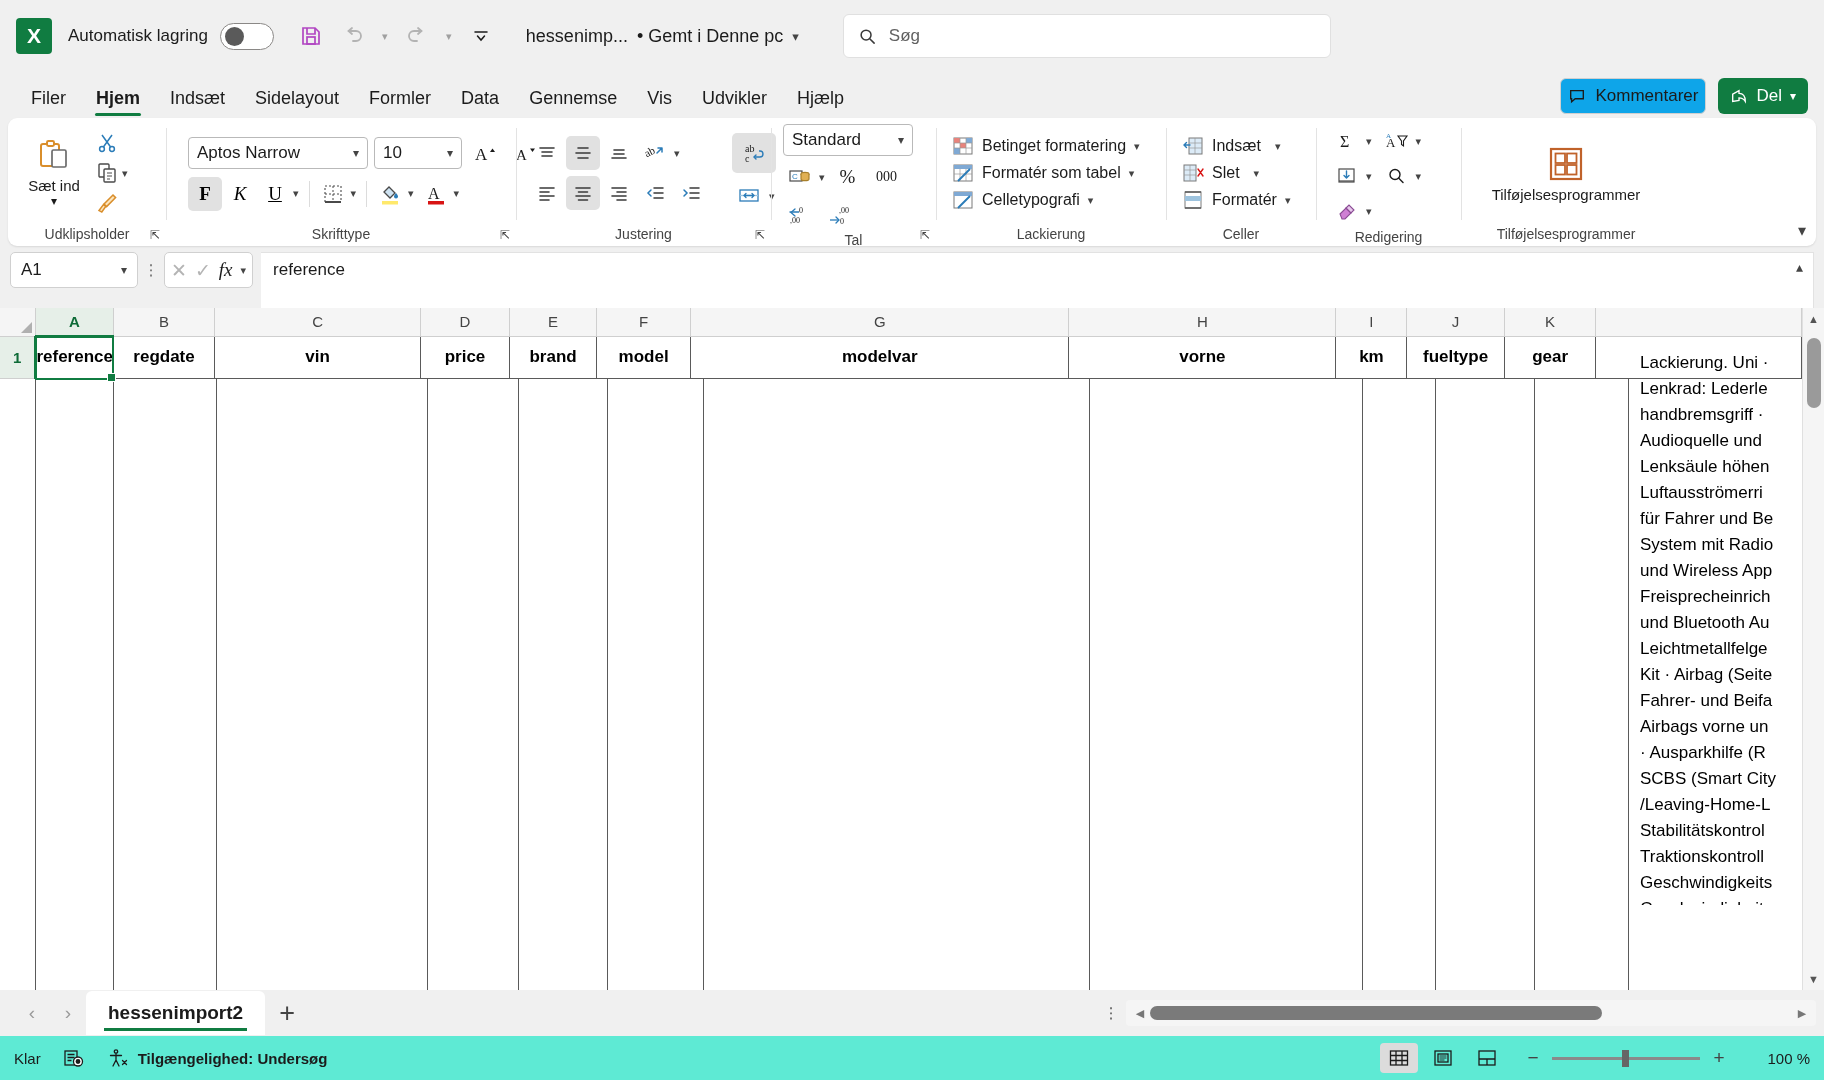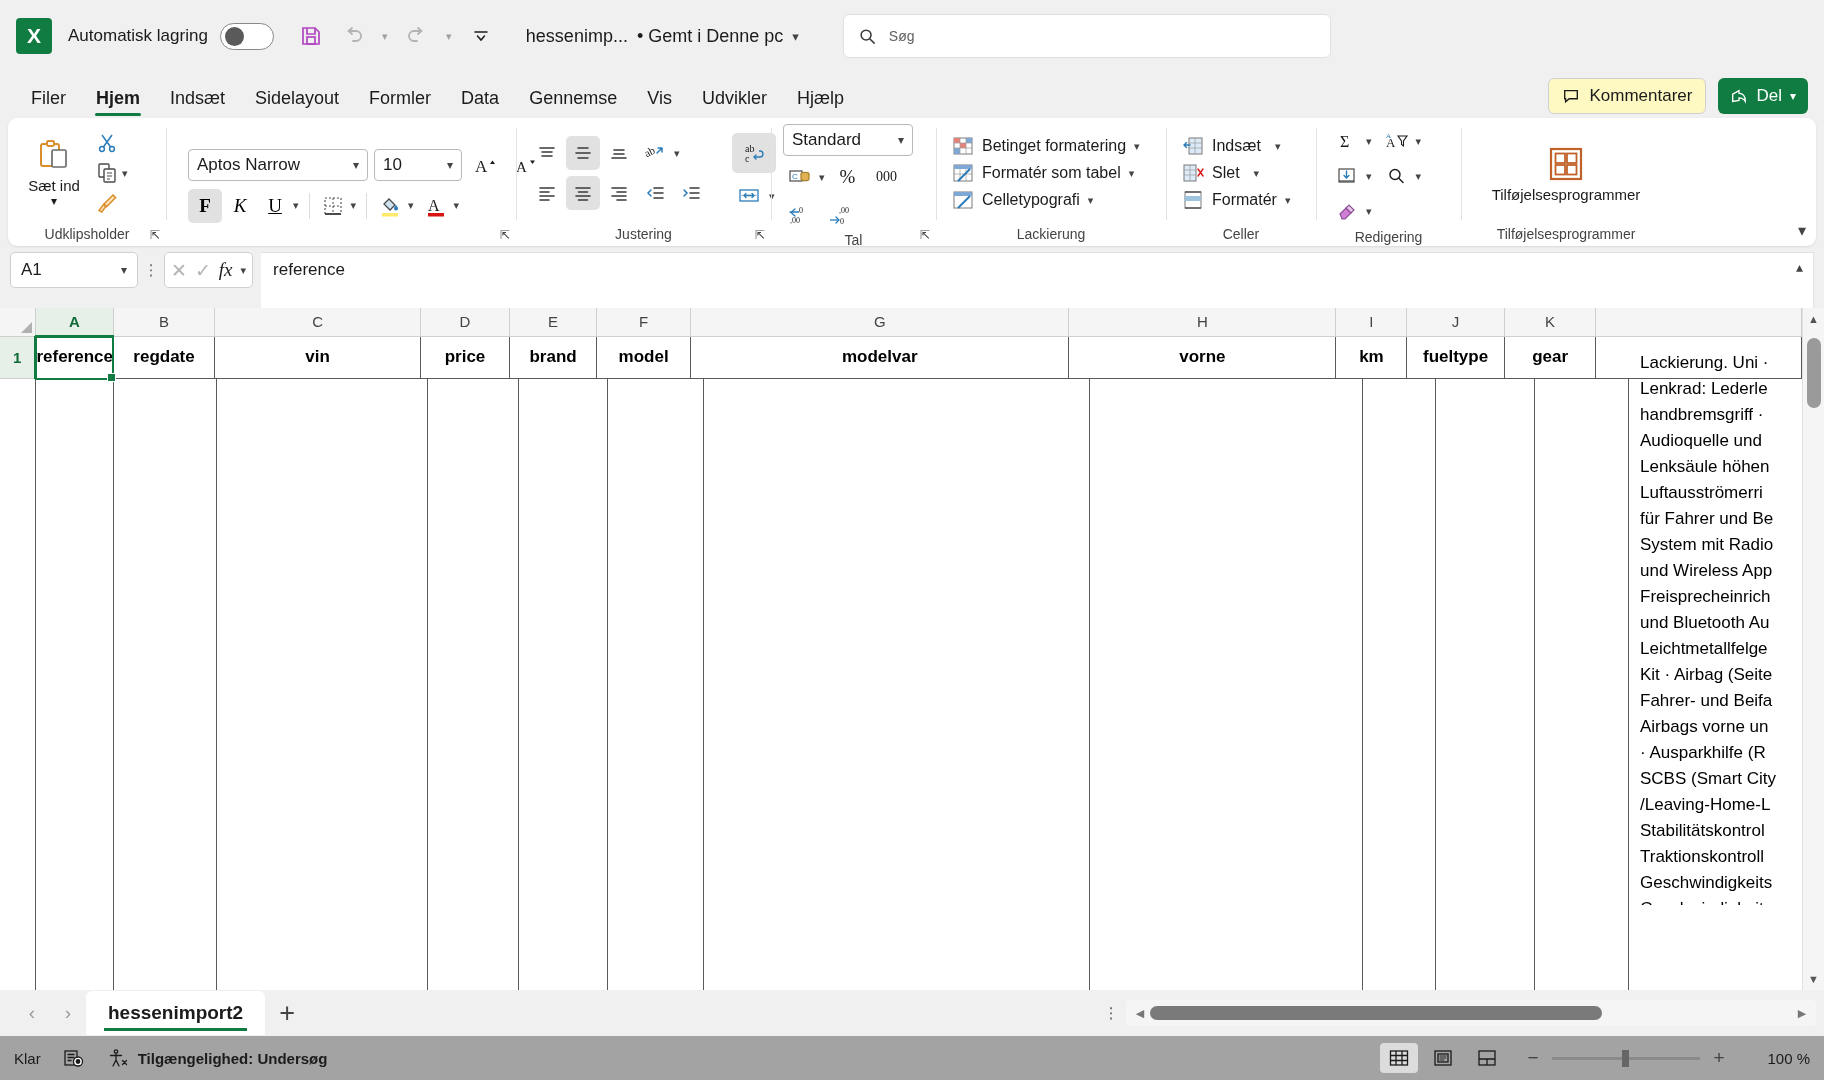--- a/index.html
+++ b/index.html
@@ -19,35 +19,35 @@
   .autosave-lbl{ font-size:17px;color:#1b1b1b; margin-right:12px; }
   .toggle{ width:54px;height:27px;border-radius:14px;background:#fff;border:1px solid #8a8886;position:relative;cursor:pointer; }
   .toggle::after{ content:""; position:absolute; left:4px; top:3px; width:19px;height:19px;border-radius:50%;background:#5a5a5a; }
   .qat{ display:flex; align-items:center; gap:4px; margin-left:18px;}
   .qbtn{ width:38px;height:38px;display:flex;align-items:center;justify-content:center;border-radius:4px;cursor:pointer; }
   .qcaret{ width:18px;height:38px;display:flex;align-items:center;justify-content:center;font-size:11px;color:#a0a0a0;cursor:pointer;}
   .doctitle{ margin-left:26px; font-size:18px; color:#1b1b1b; display:flex; align-items:center; gap:9px; cursor:pointer;}
   .doctitle .chev{ font-size:13px; color:#444; }
   .searchbox{ margin-left:44px; width:488px; height:44px; background:#fff; border:1px solid #e0e0e0; border-radius:6px;
               display:flex; align-items:center; padding:0 14px; gap:12px; cursor:text;}
-  .searchbox .ph{ font-size:14px; color:#616161; }
+  .searchbox .ph{ font-size:17px; color:#616161; }
   .tright{ margin-left:auto; display:flex; align-items:center; gap:0px; }
   .warnbtn{ width:44px;height:44px;display:flex;align-items:center;justify-content:center;cursor:pointer;}
   .avatar{ width:38px;height:38px;border-radius:50%;background:#3e8212;color:#fff;font-size:15px;font-weight:600;
            display:flex;align-items:center;justify-content:center;margin:0 18px 0 10px;cursor:pointer;}
   .wbtn{ width:62px;height:54px;display:flex;align-items:center;justify-content:center;cursor:pointer;}
 
   
   .tabstrip{ height:46px; display:flex; align-items:flex-end; padding:0 16px; background:#f0f0f0; flex:none;}
   .tab{ font-size:18px; color:#1b1b1b; padding:4px 15px 9px; cursor:pointer; position:relative; white-space:nowrap;}
   .tab.active{ font-weight:600; }
   .tab.active::after{ content:""; position:absolute; left:14px; right:14px; bottom:2px; height:3px; background:#107c41; border-radius:2px;}
   .tabspacer{ margin-left:auto; display:flex; align-items:center; gap:12px; padding-bottom:4px; }
-  .comments{ display:flex;align-items:center;gap:9px;border:1px solid #d0d0d0;background:#fef9c3;border-radius:6px;
-             height:36px;padding:0 13px;font-size:17px;color:#1b1b1b;cursor:pointer;}
+  .comments{ display:flex;align-items:center;gap:9px;border:1px solid #d0d0d0;background:#0ea5e9;border-radius:6px;
+             height:36px;padding:0 7px;font-size:17px;color:#1b1b1b;cursor:pointer;}
   .share{ display:flex;align-items:center;gap:8px;background:#107c41;color:#fff;border-radius:6px;height:36px;
           padding:0 12px;font-size:17px;cursor:pointer;}
 
   
   .ribbon{ height:128px; margin:0 8px; background:#fff; border-radius:9px; display:flex; align-items:stretch;
            box-shadow:0 1px 2px rgba(0,0,0,.10); flex:none; position:relative;}
   .rgroup{ display:flex; flex-direction:column; position:relative; padding:6px 0 0; }
   .rgroup + .rgroup::before{ content:""; position:absolute; left:0; top:10px; bottom:26px; width:1px; background:#e3e3e3;}
   .rg-body{ flex:1; display:flex; align-items:center; padding:0 10px; }
   .rg-label{ height:24px; font-size:14px; color:#444; display:flex; align-items:center; justify-content:center;
@@ -120,21 +120,21 @@
   .addsheet{ width:44px;height:40px;display:flex;align-items:center;justify-content:center;font-size:27px;color:#444;
              font-weight:300; cursor:pointer;}
   .hsdots{ margin-left:auto; width:30px; display:flex; align-items:center; justify-content:center; color:#555; font-size:15px; cursor:pointer;}
   .hscroll{ width:690px; height:26px; background:#f5f5f5; border-radius:4px; display:flex; align-items:center; padding:0 6px;
             margin-right:8px; }
   .hsarrow{ width:16px; color:#777; font-size:11px; display:flex; align-items:center; justify-content:center; cursor:pointer;}
   .hstrack{ flex:1; height:26px; position:relative; }
   .hthumb{ position:absolute; left:2px; top:6px; width:452px; height:14px; background:#7a7a7a; border-radius:7px; cursor:pointer;}
 
   
-  .statusbar{ height:44px; display:flex; align-items:center; background:#a3a3a3; padding:0 14px; font-size:15px; color:#1b1b1b; flex:none;justify-content:flex-end;}
+  .statusbar{ height:44px; display:flex; align-items:center; background:#5eead4; padding:0 14px; font-size:15px; color:#1b1b1b; flex:none;justify-content:flex-end;}
   .sb-item{ display:flex; align-items:center; gap:9px; margin-right:22px; cursor:pointer;}
   .sb-right{ margin-left:auto; display:flex; align-items:center; gap:6px;}
   .viewbtn{ width:38px;height:30px;display:flex;align-items:center;justify-content:center;border-radius:4px;cursor:pointer;}
   .viewbtn.on{ background:#dcdcdc; }
   .zoomwrap{ display:flex; align-items:center; gap:10px; margin:0 12px;}
   .zminus,.zplus{ font-size:19px; color:#444; cursor:pointer; width:18px; text-align:center;}
   .ztrack{ width:148px; height:3px; background:#8a8a8a; position:relative; cursor:pointer;}
   .zthumb{ position:absolute; left:70px; top:-7px; width:7px; height:17px; background:#666;}
   .zlabel{ font-size:15px; color:#1b1b1b; width:64px; text-align:right; cursor:pointer;}
   svg{ display:block; }
@@ -322,20 +322,21 @@
           <span class="caret" style="margin-right:4px">▾</span>
           <div class="sq-btn">
             <svg width="22" height="24" viewBox="0 0 22 24">
               <text x="3" y="17" font-size="16" fill="#1b1b1b" font-family="Liberation Serif">A</text>
               <rect x="3" y="19" width="16" height="3.5" fill="#d81414"></rect>
             </svg>
           </div>
           <span class="caret">▾</span>
         </div>
       </div>
+      <div class="rg-label">Skrifttype</div>
       <div class="dlg">⇱</div>
     </div>
 
     <div class="rgroup" style="width:255px">
       <div class="rg-body" style="align-items:center; gap:4px; padding-left:14px">
         <div style="display:flex; flex-direction:column; gap:6px">
           <div style="display:flex; gap:2px; align-items:center">
             <div class="sq-btn">
               <svg width="22" height="22" viewBox="0 0 22 22" stroke="#3a3a3a" stroke-width="1.6" stroke-linecap="round">
                 <path d="M4 6h14M6 10h10M6 14h10"></path>

